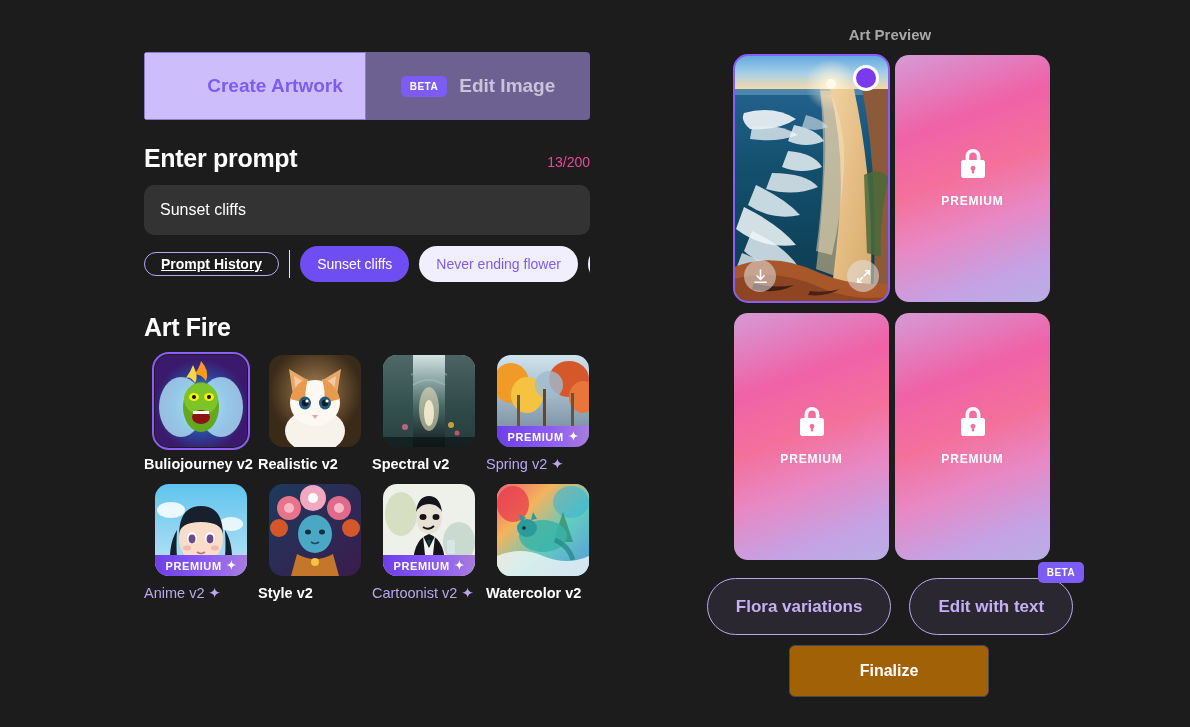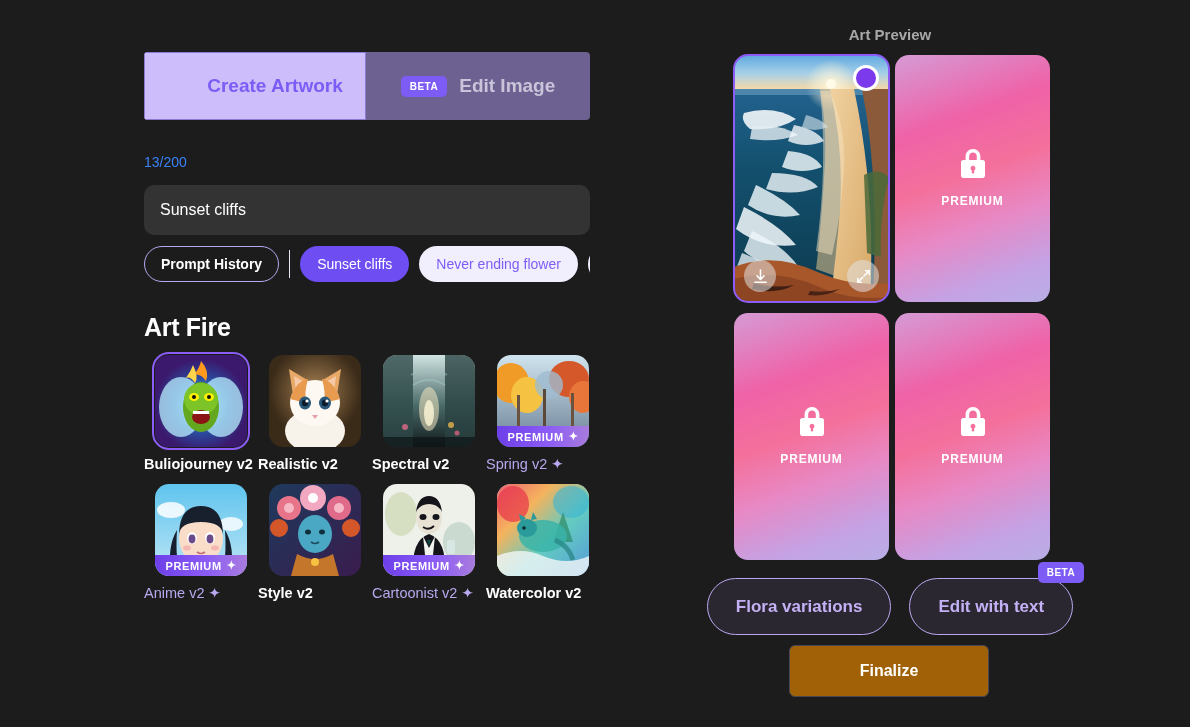--- a/index.html
+++ b/index.html
@@ -38,44 +38,45 @@
     background: #7c5cf5; color: #ffffff;
     font-size: 10px; font-weight: bold; letter-spacing: .5px;
     padding: 5px 9px; border-radius: 5px;
   }
 
   .prompt-head {
     position: absolute; left: 0; top: 138px; width: 446px;
     display: flex; align-items: flex-end; justify-content: space-between;
   }
   .prompt-title { color: #ffffff; font-size: 25px; font-weight: bold; letter-spacing: -.3px; }
-  .prompt-count { color: #3b82f6; font-size: 14px; padding-bottom: 3px; margin-top: 16px; }
+  .prompt-count { color: #ec4899; font-size: 14px; padding-bottom: 3px; margin-top: 16px; }
 
   .prompt-input {
     position: absolute; left: 0; top: 185px;
     width: 446px; height: 50px;
     background: #333333; border: none; border-radius: 10px;
     color: #ffffff; font-size: 16px;
     font-family: "Liberation Sans", sans-serif;
     padding: 0 16px;
   }
   .prompt-input::placeholder { color: #8a8a8a; }
 
   .history-row {
     position: absolute; left: 0; top: 246px;
     width: 446px; height: 36px;
     display: flex; align-items: center; gap: 10px;
   }
   .history-btn {
-    flex: 0 0 auto; height: 36px;
+    flex: 0 0 auto; height: 24px;
     border: 1px solid #b9a8ef; border-radius: 18px;
     background: transparent; color: #ffffff;
     font-size: 14px; font-weight: bold;
     padding: 0 16px; cursor: pointer; white-space: nowrap;
     font-family: "Liberation Sans", sans-serif;
+    text-decoration: underline;
   }
   .history-sep { flex: 0 0 auto; width: 1px; height: 28px; background: #e8e4f8; }
   .chip {
     flex: 0 0 auto; height: 36px; display: flex; align-items: center;
     border-radius: 18px; padding: 0 17px;
     font-size: 14px; white-space: nowrap; cursor: pointer;
   }
   .chip.active { background: #6e4ef2; color: #ffffff; }
   .chip.idle { background: #f1eefd; color: #7c5cf5; }
 
@@ -191,20 +192,21 @@
       <div class="tab tab-create">
         <span>Create Artwork</span>
       </div>
       <div class="tab tab-edit">
         <span class="beta-chip">BETA</span>
         <span>Edit Image</span>
       </div>
     </div>
 
     <div class="prompt-head">
+      <div class="prompt-title">Enter prompt</div>
       <div class="prompt-count">13/200</div>
     </div>
 
     <input class="prompt-input" value="Sunset cliffs" placeholder="Enter prompt" style="">
 
     <div class="history-row">
       <button class="history-btn">Prompt History</button>
       <div class="history-sep"></div>
       <div class="chip active">Sunset cliffs</div>
       <div class="chip idle">Never ending flower</div>

